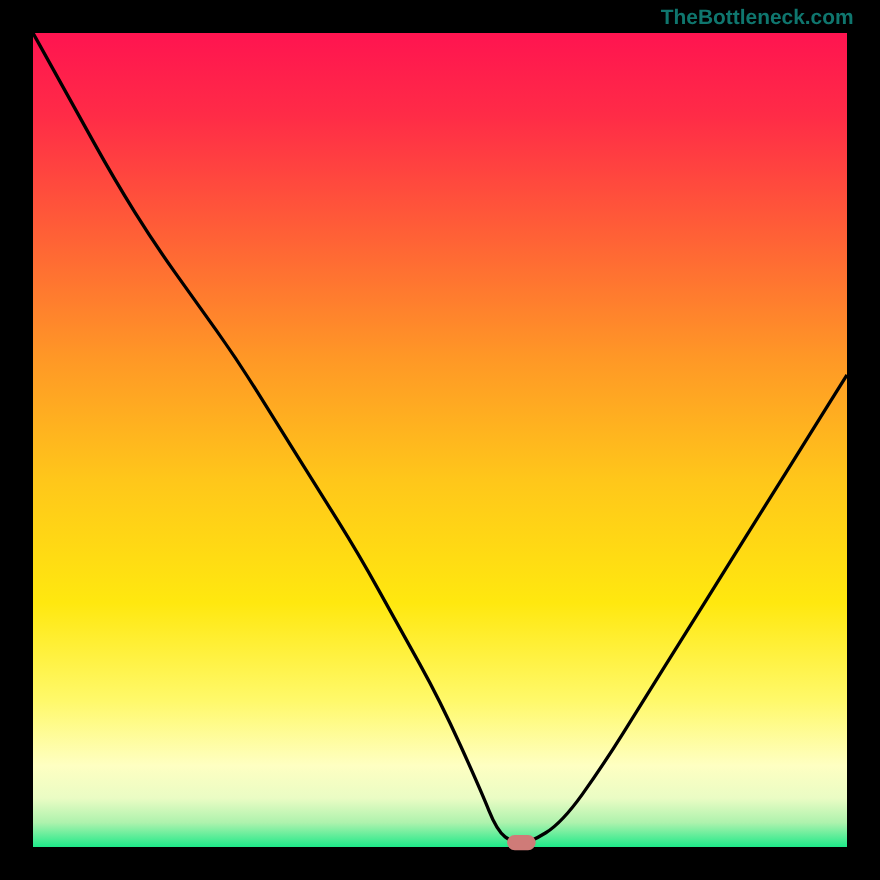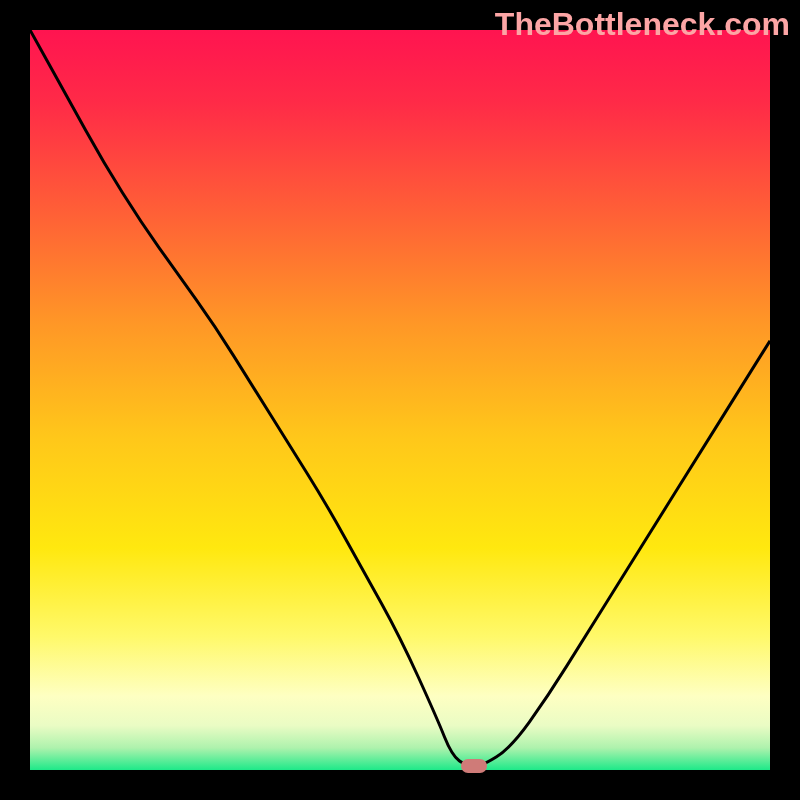--- a/index.html
+++ b/index.html
@@ -7,23 +7,23 @@
     width: 800px;
     height: 800px;
     background: #000;
     position: relative;
     font-family: Arial, sans-serif;
     overflow: hidden;
   }
   .watermark {
     position: absolute;
     top: 6px;
-    right: 10px;
-    color: #fca5a5;
-    font-size: 32px;
+    right: 24px;
+    color: #0f766e;
+    font-size: 19px;
     font-weight: bold;
     z-index: 10;
   }
   .plot-area {
     position: absolute;
     left: 30px;
     top: 30px;
     width: 740px;
     height: 740px;
   }

